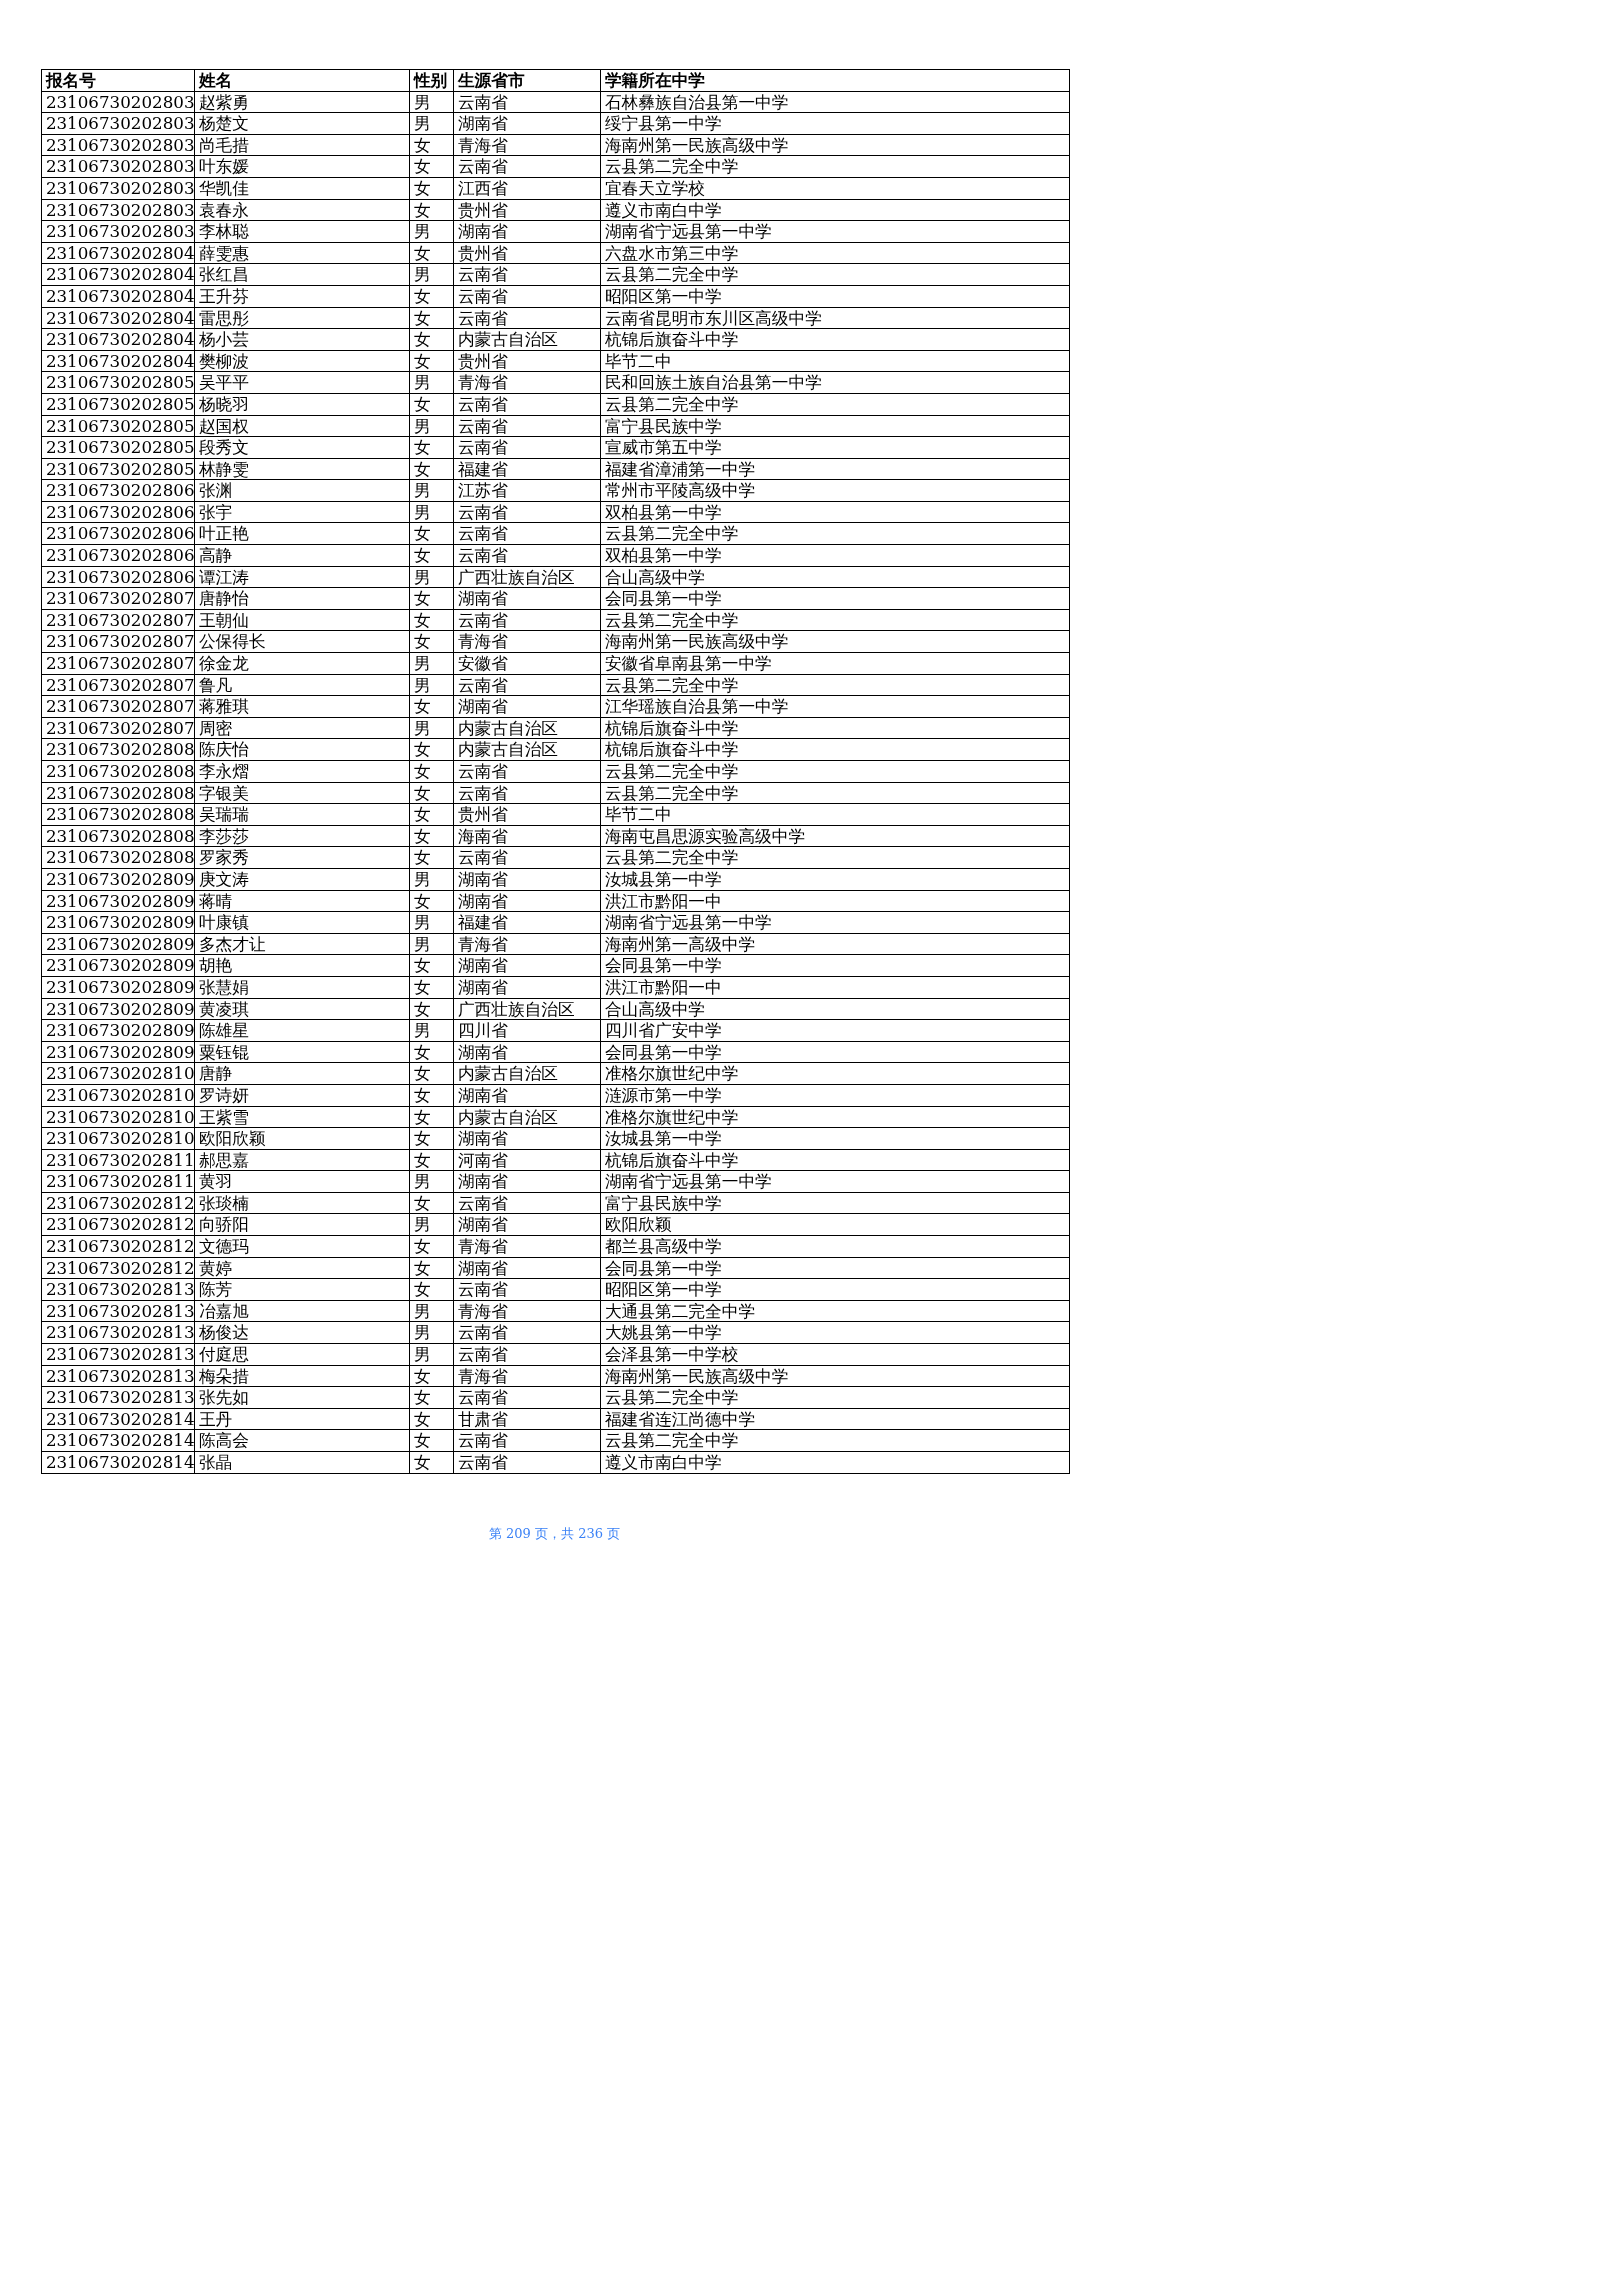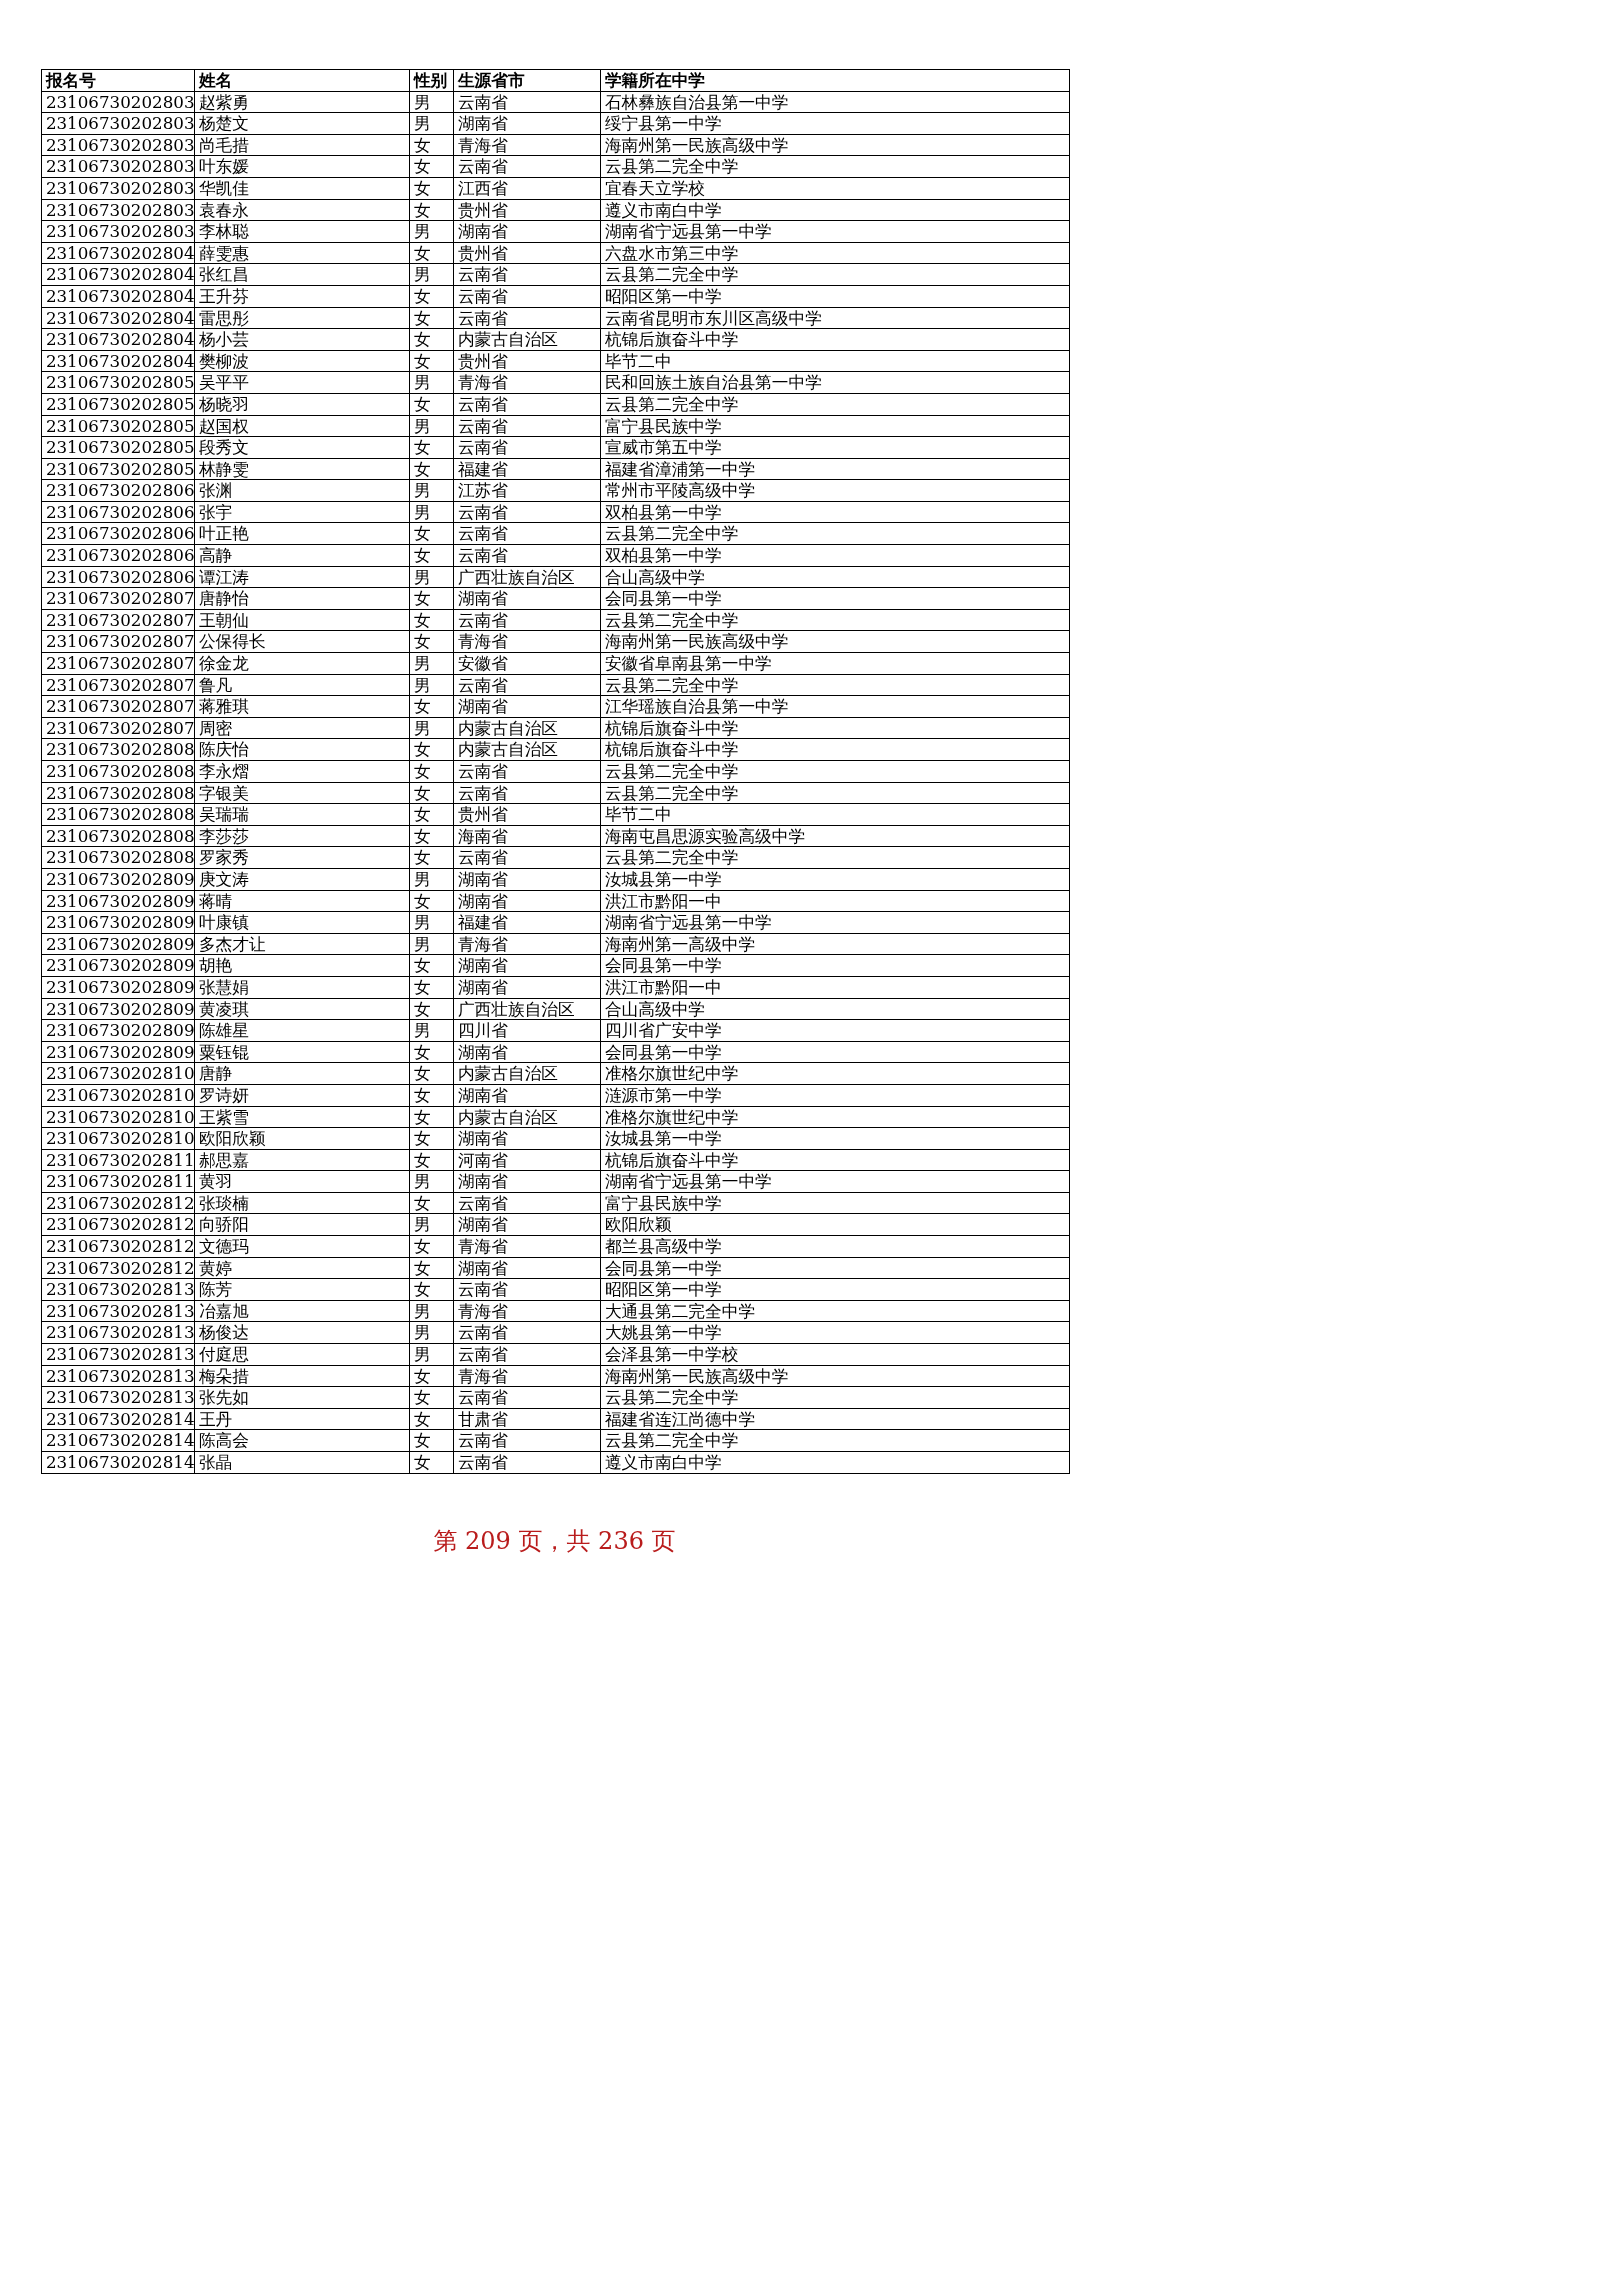--- a/index.html
+++ b/index.html
@@ -45,22 +45,22 @@
   .col-name    { width: 215px; }
   .col-gender  { width: 44px;  }
   .col-prov    { width: 147px; }
   .col-school  { width: 469px; }
   .footer {
     position: absolute;
     left: 41px;
     top: 1525px;
     width: 1027px;
     text-align: center;
-    font-size: 24px;
-    color: #b91c1c;
+    font-size: 13px;
+    color: #3b82f6;
   }
 </style>
 </head>
 <body>
 
 <div class="page">
 
   <div class="table-wrap">
     <table class="student-table">
       <colgroup>

